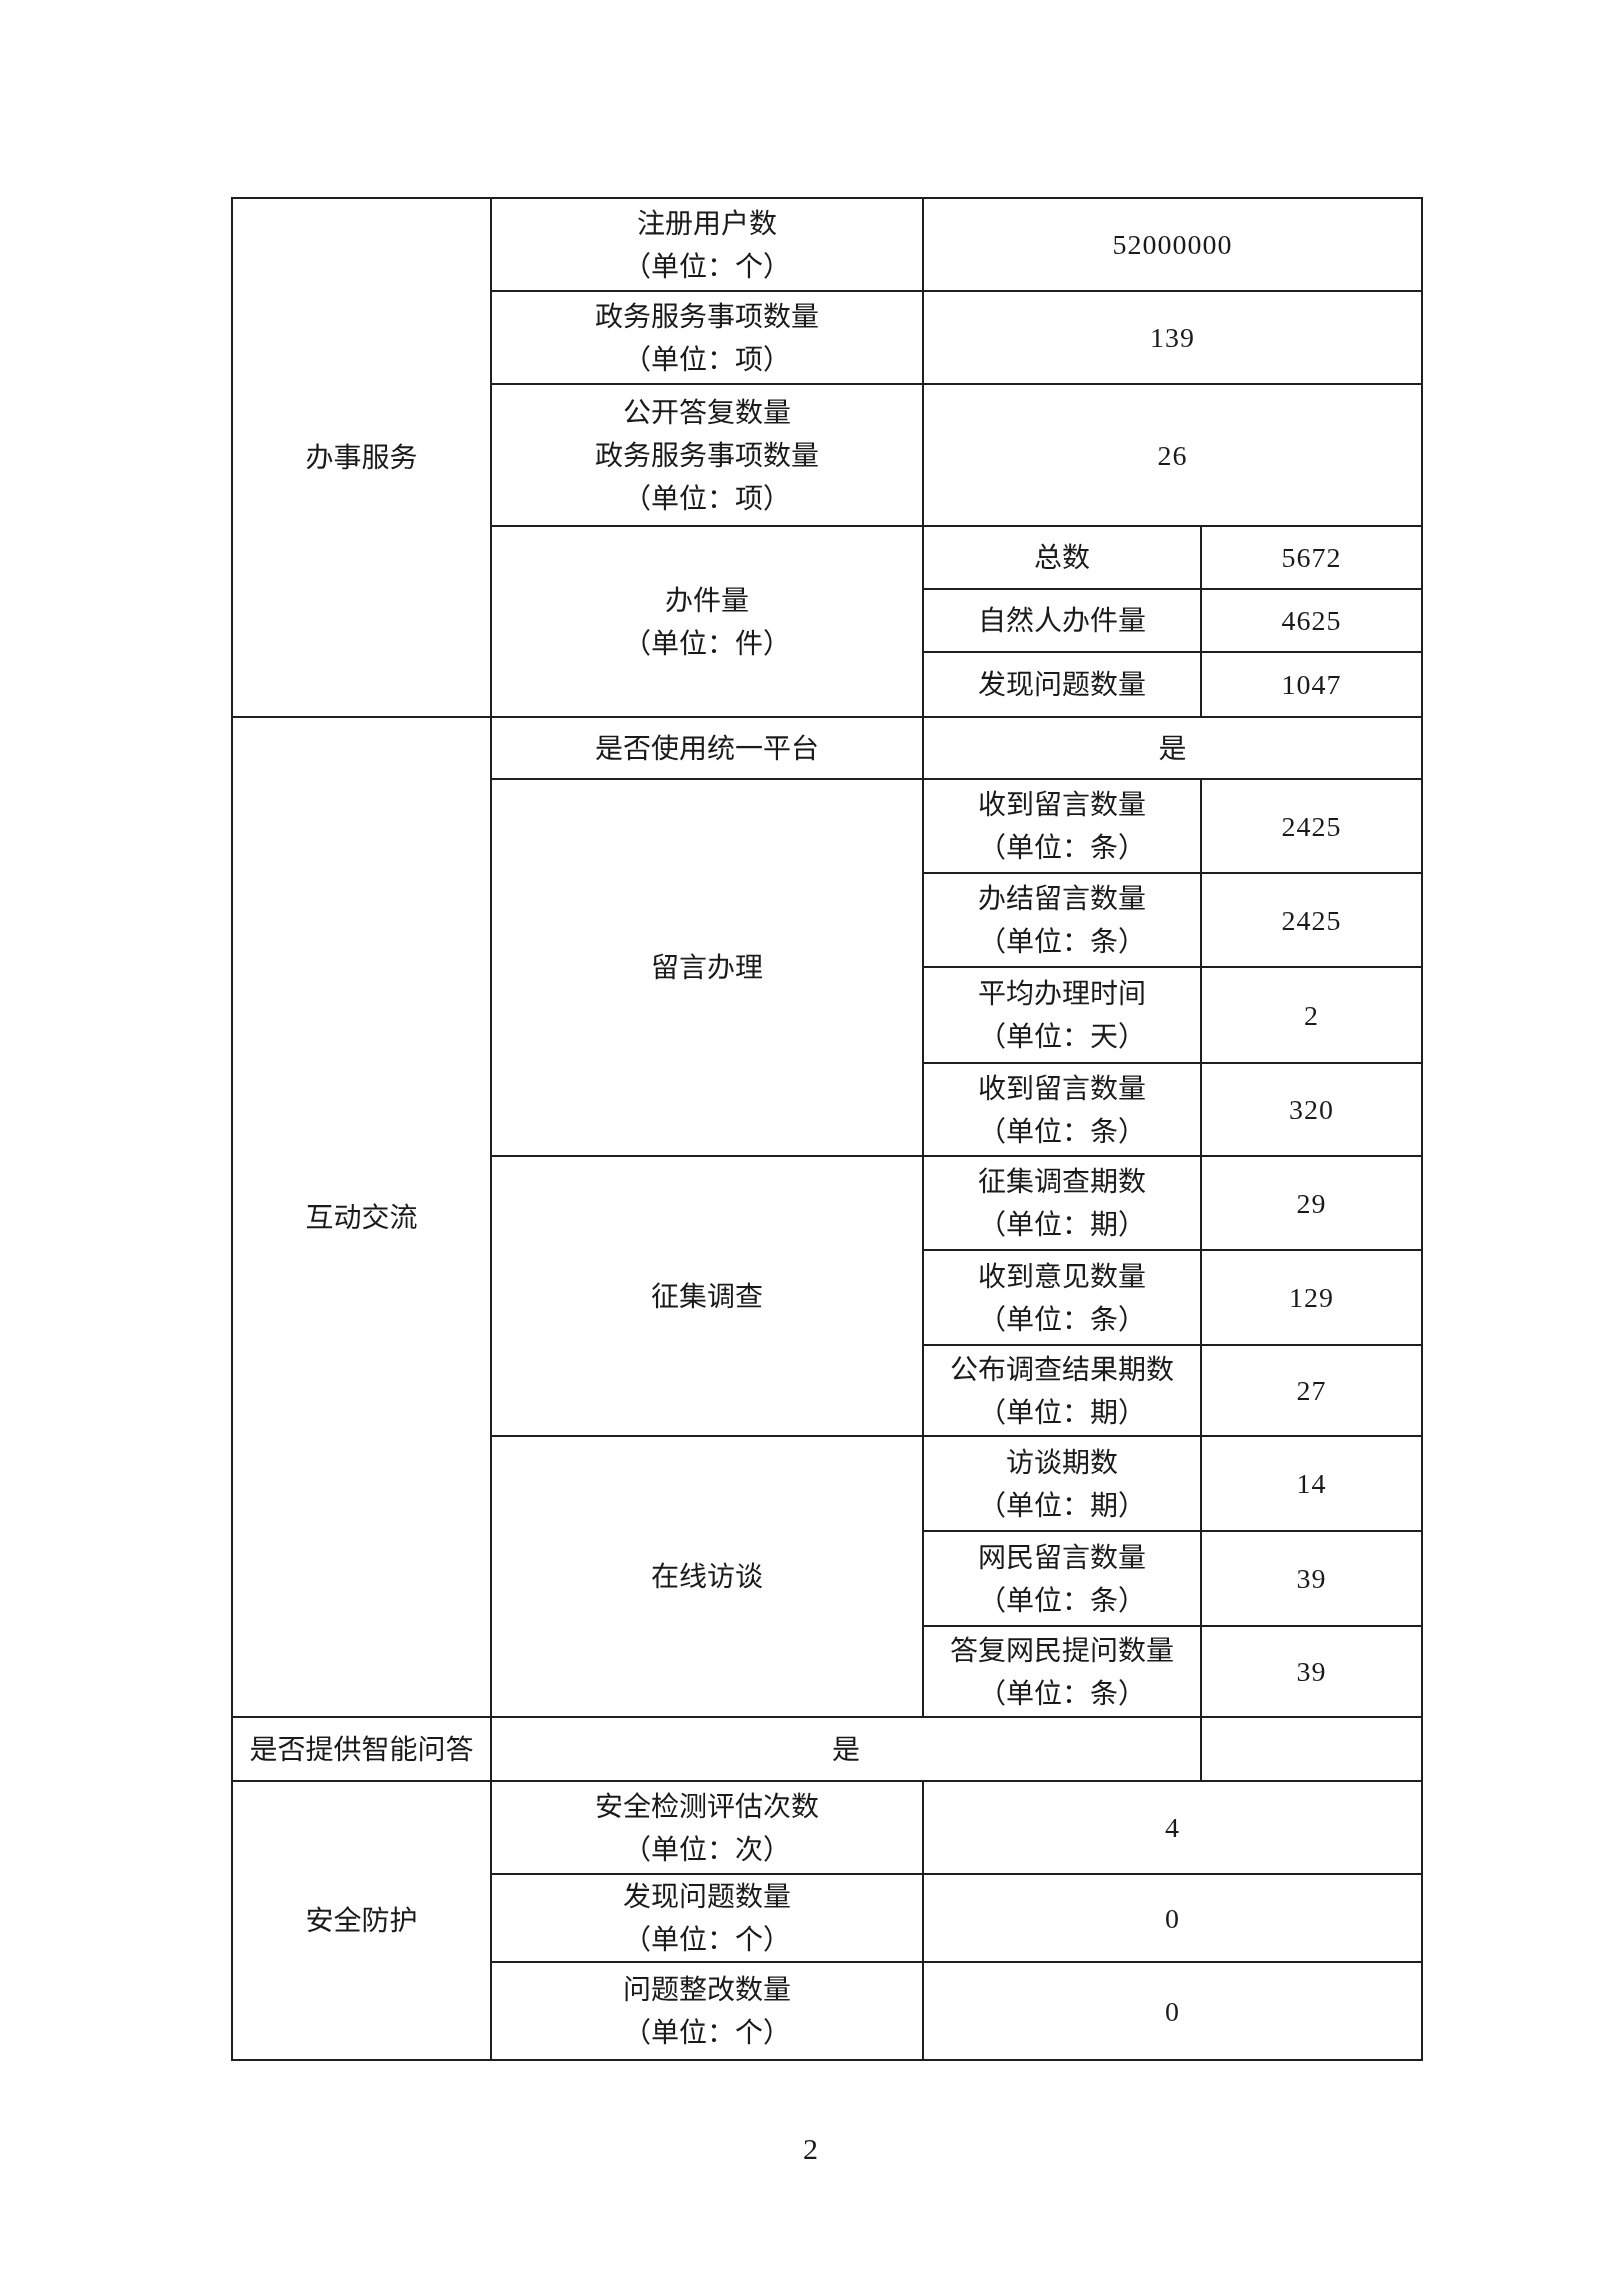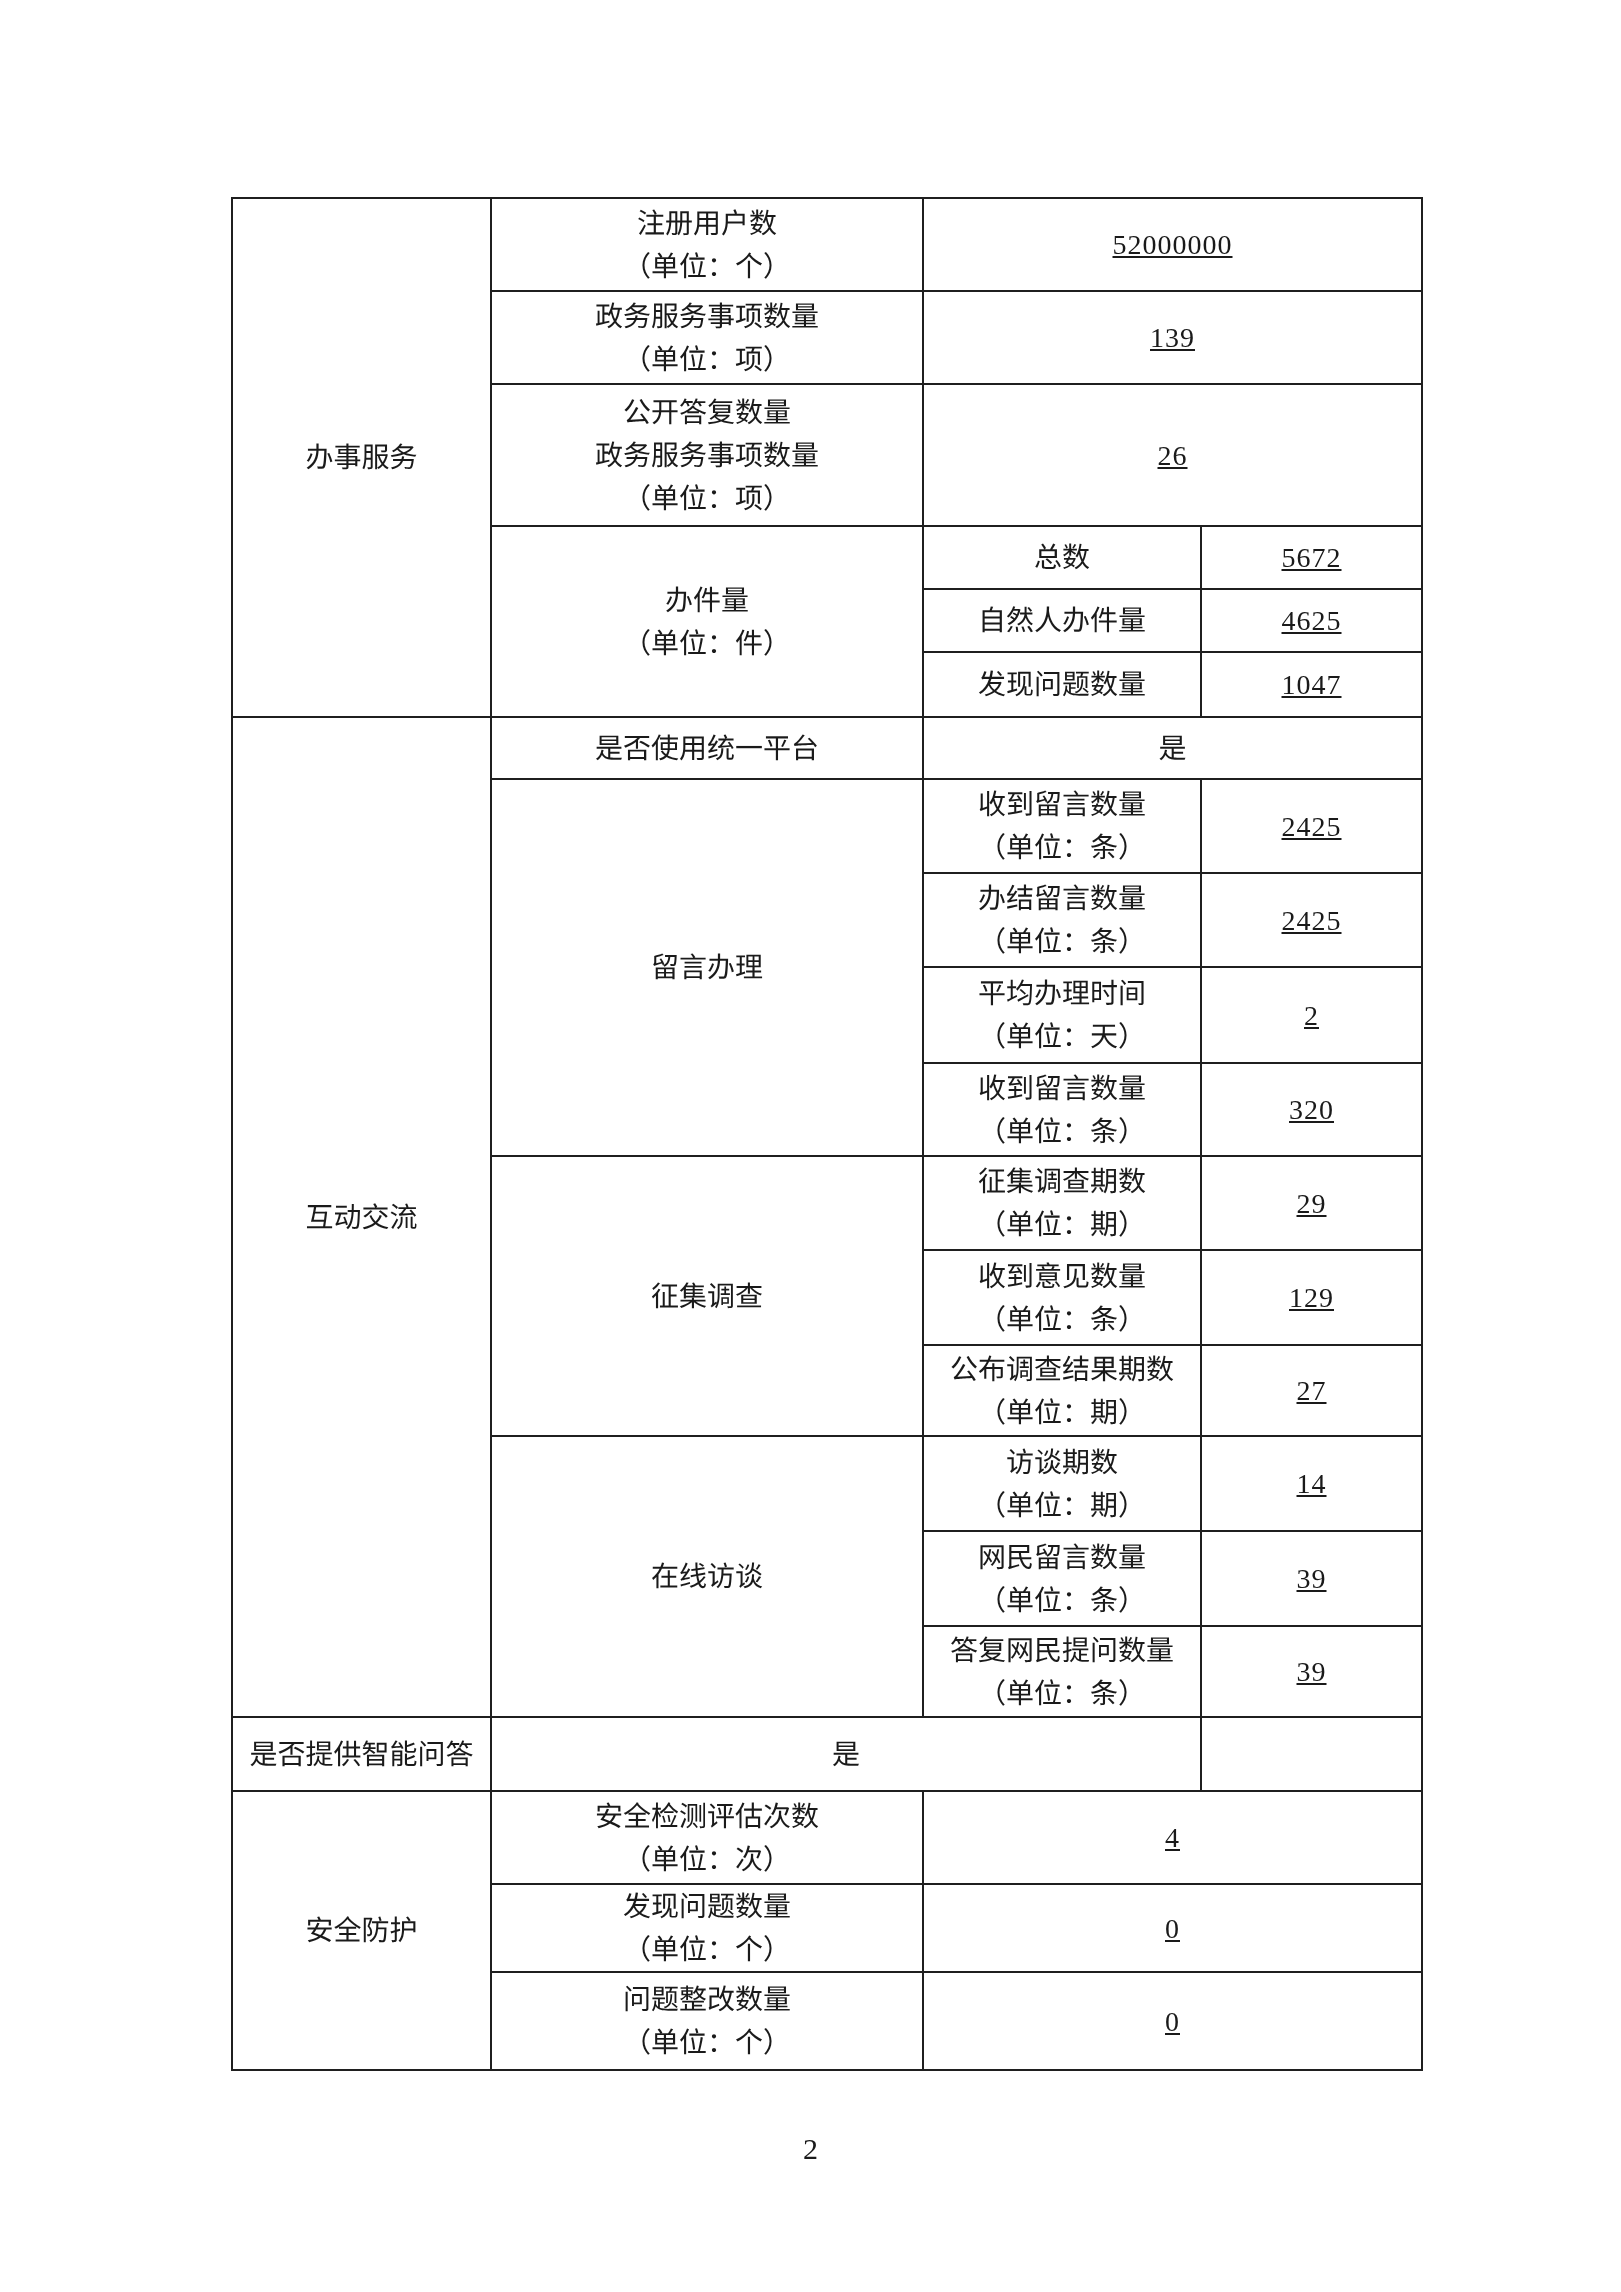--- a/index.html
+++ b/index.html
@@ -37,21 +37,20 @@
     overflow: hidden;
   }
   td.sec-top {
     vertical-align: top;
     padding-top: 9.8px;
     margin-top: 6px;
   }
   td.num {
     font-size: 29px;
     letter-spacing: 1px;
-    text-decoration: underline;
   }
   .page-number {
     position: absolute;
     left: 0;
     right: 0;
     top: 2127px;
     text-align: center;
     font-size: 30px;
     line-height: 43px;
   }
@@ -153,21 +152,21 @@
     <tr style="height:95px">
       <td>网民留言数量
 （单位：条）</td>
       <td class="num">39</td>
     </tr>
     <tr style="height:91px">
       <td>答复网民提问数量
 （单位：条）</td>
       <td class="num">39</td>
     </tr>
-    <tr style="height:74px">
+    <tr style="height:64px">
       <td>是否提供智能问答</td>
       <td colspan="2">是</td>
     </tr>
 
     <tr style="height:93px">
       <td rowspan="3">安全防护</td>
       <td>安全检测评估次数
 （单位：次）</td>
       <td class="num" colspan="2">4</td>
     </tr>

